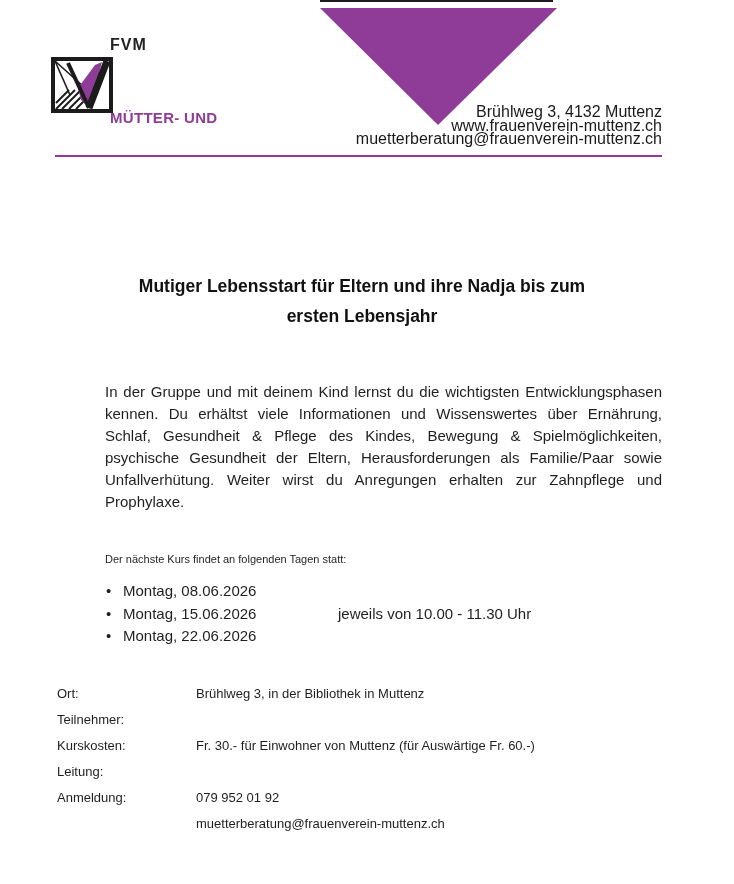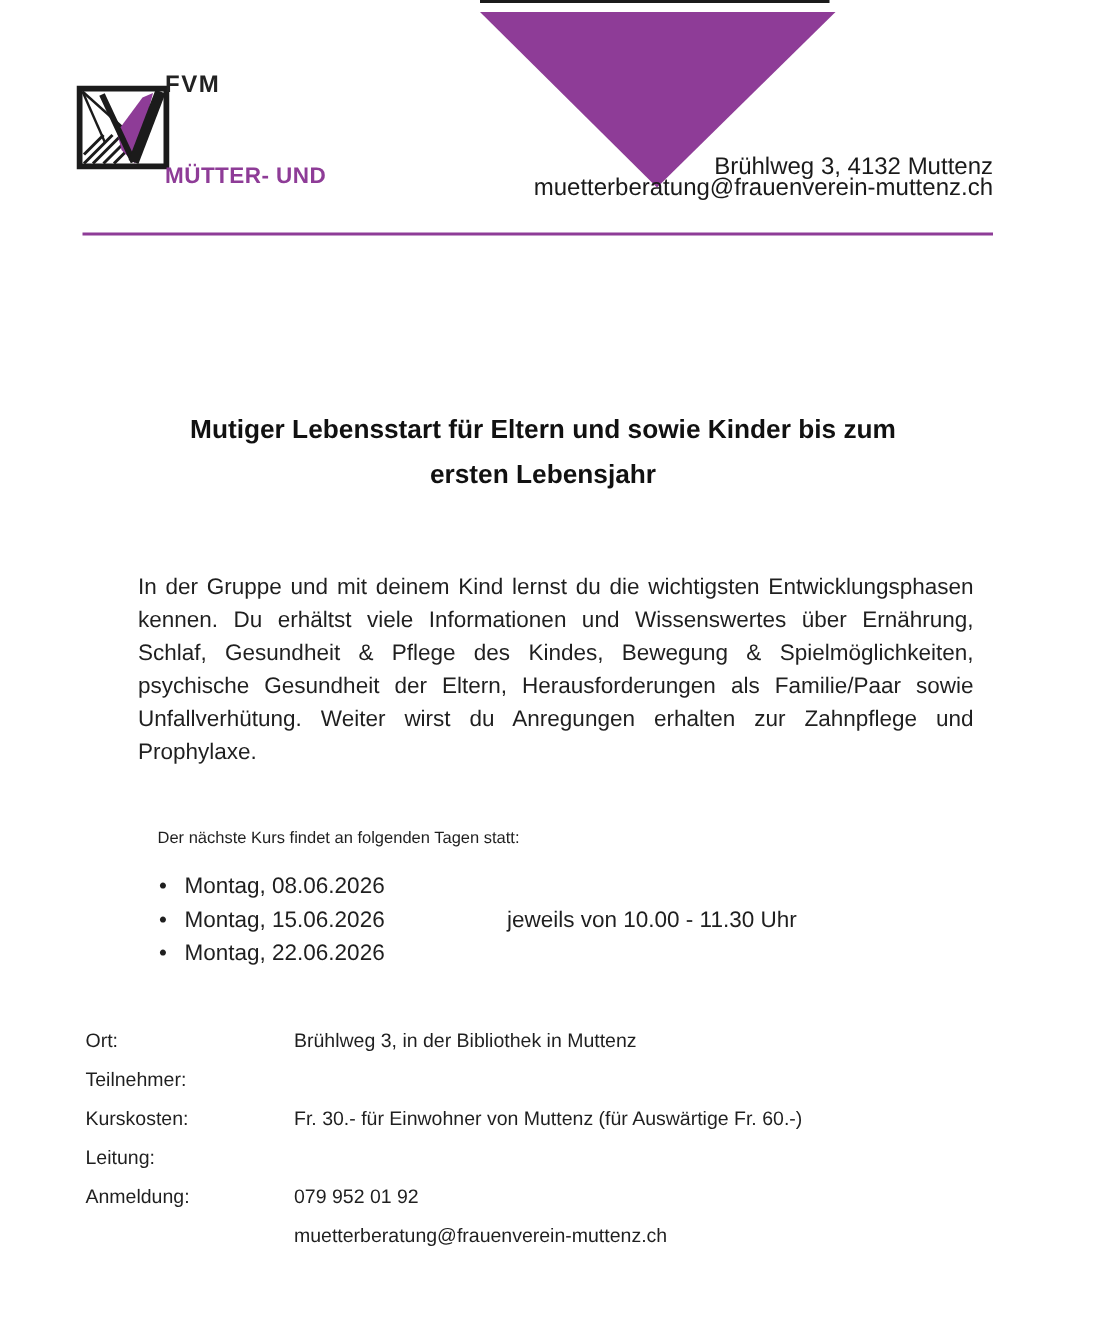--- a/index.html
+++ b/index.html
@@ -9,36 +9,36 @@
     position:relative; width:734px; height:884px; background:#fff;
     font-family:"Liberation Sans", sans-serif; color:var(--ink); overflow:hidden;
   }
   .top-artifact { position:absolute; left:320px; top:0; width:233px; height:2px; background:#1b1b1b; }
   .triangle {
     position:absolute; left:320px; top:8px; width:0; height:0;
     border-left:118px solid transparent; border-right:119px solid transparent;
     border-top:117px solid var(--purple);
   }
   .logo { position:absolute; left:51px; top:57px; width:62px; height:56px; }
-  .fvm { position:absolute; left:110px; top:48px; font-size:16px; font-weight:bold; letter-spacing:1px; color:#222; }
+  .fvm { position:absolute; left:110px; top:36px; font-size:16px; font-weight:bold; letter-spacing:1px; color:#222; }
   .wordmark {
     position:absolute; left:110px; top:108px; font-size:15px; font-weight:bold;
     line-height:20px; letter-spacing:0.3px; color:var(--purple);
   }
   .address {
     position:absolute; right:72px; top:105px; text-align:right;
     font-size:16px; line-height:13.5px; color:#1a1a1a;
   }
   .rule { position:absolute; left:55px; top:155px; width:607px; height:2px; background:var(--purple); }
   .title {
     position:absolute; left:57px; top:271px; width:610px; text-align:center;
     font-size:17.5px; font-weight:bold; line-height:30px; color:#111;
   }
   .intro {
-    position:absolute; left:92px; top:381px; width:557px;
+    position:absolute; left:105px; top:381px; width:557px;
     font-size:15px; line-height:22px; text-align:justify; text-align-last:left;
   }
   .schedule-intro { position:absolute; left:105px; top:553px; font-size:11px; }
   .bullets { position:absolute; left:105px; top:580px; width:460px; list-style:none; }
   .bullets li { position:relative; font-size:15px; line-height:22.5px; padding-left:18px; }
   .bullets li .dot { position:absolute; left:1px; top:0; }
   .time-note { position:absolute; left:233px; top:0; white-space:nowrap; }
   .details { position:absolute; left:57px; top:681px; width:615px; }
   .drow { display:flex; font-size:13px; line-height:26px; }
   .dlabel { width:139px; flex:0 0 139px; }
@@ -76,27 +76,28 @@
   </svg>
 
   <div class="fvm">FVM</div>
 
   <div class="wordmark">
     <div>MÜTTER- UND</div>
   </div>
 
   <div class="address">
     <div>Brühlweg 3, 4132 Muttenz</div>
+    <div>www.frauenverein-muttenz.ch</div>
     <div>muetterberatung@frauenverein-muttenz.ch</div>
   </div>
 
   <div class="rule"></div>
 
   <div class="title">
-    <div>Mutiger Lebensstart für Eltern und sowie Kinder bis zum</div>
+    <div>Mutiger Lebensstart für Eltern und ihre Nadja bis zum</div>
     <div>ersten Lebensjahr</div>
   </div>
 
   <div class="intro">In der Gruppe und mit deinem Kind lernst du die wichtigsten Entwicklungsphasen kennen.  Du erhältst viele Informationen und Wissenswertes über Ernährung, Schlaf, Gesundheit &amp; Pflege des Kindes, Bewegung &amp; Spielmöglichkeiten, psychische Gesundheit der Eltern, Herausforderungen als Familie/Paar sowie Unfallverhütung. Weiter wirst du Anregungen erhalten zur Zahnpflege und Prophylaxe.</div>
 
   <div class="schedule-intro">Der nächste Kurs findet an folgenden Tagen statt:</div>
 
   <ul class="bullets">
     <li>
       <span class="dot">•</span>

